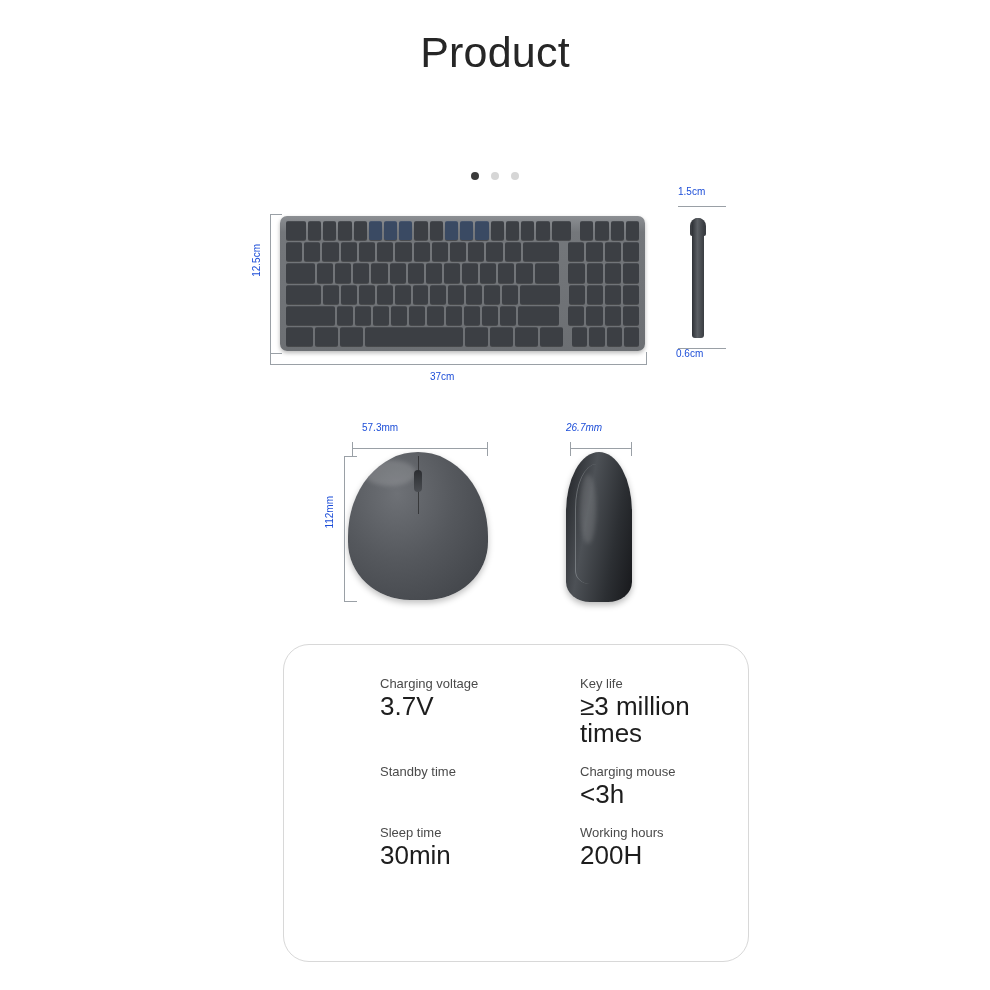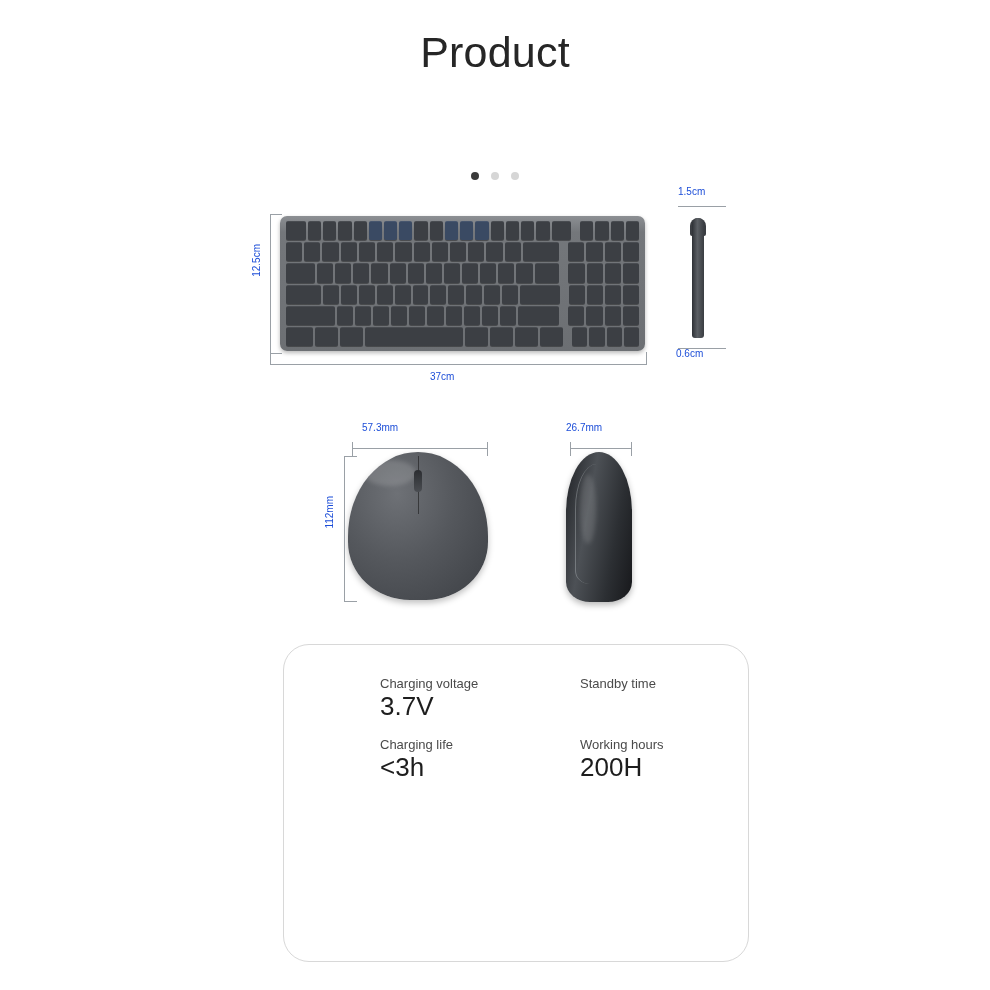--- a/index.html
+++ b/index.html
@@ -441,39 +441,47 @@
   <div class="dim-label vertical-label" style="position:absolute; left:324px; top:496px;">112mm</div>
 
   <div class="mouse-side">
     <div class="mouse-side-body"></div>
     <div class="mouse-side-line"></div>
     <div class="mouse-side-gloss"></div>
   </div>
   <div class="dim-line dim-h" style="position:absolute; left:570px; top:448px; width:62px;"></div>
   <div class="tick dim-v" style="position:absolute; left:570px; top:442px; height:14px;"></div>
   <div class="tick dim-v" style="position:absolute; left:631px; top:442px; height:14px;"></div>
-  <div class="dim-label" style="position:absolute; left:566px; top:422px;">26.7mm</div>
+  <div class="dim-label" style="position:absolute; left:566px; top:422px;font-style:italic;">26.7mm</div>
 
   <div class="specs">
     <div class="specs-grid">
 
       <div class="spec-cell">
         <div class="spec-label">Charging voltage</div>
         <div class="spec-value">3.7V</div>
       </div>
+      <div class="spec-cell">
+        <div class="spec-label">Key life</div>
+        <div class="spec-value">≥3 million times</div>
+      </div>
 
       <div class="spec-cell">
         <div class="spec-label">Standby time</div>
       </div>
       <div class="spec-cell">
-        <div class="spec-label">Charging life</div>
+        <div class="spec-label">Charging mouse</div>
         <div class="spec-value">&lt;3h</div>
       </div>
 
 
+      <div class="spec-cell">
+        <div class="spec-label">Sleep time</div>
+        <div class="spec-value">30min</div>
+      </div>
       <div class="spec-cell">
         <div class="spec-label">Working hours</div>
         <div class="spec-value">200H</div>
       </div>
 
     </div>
   </div>
 
 </div>
 

